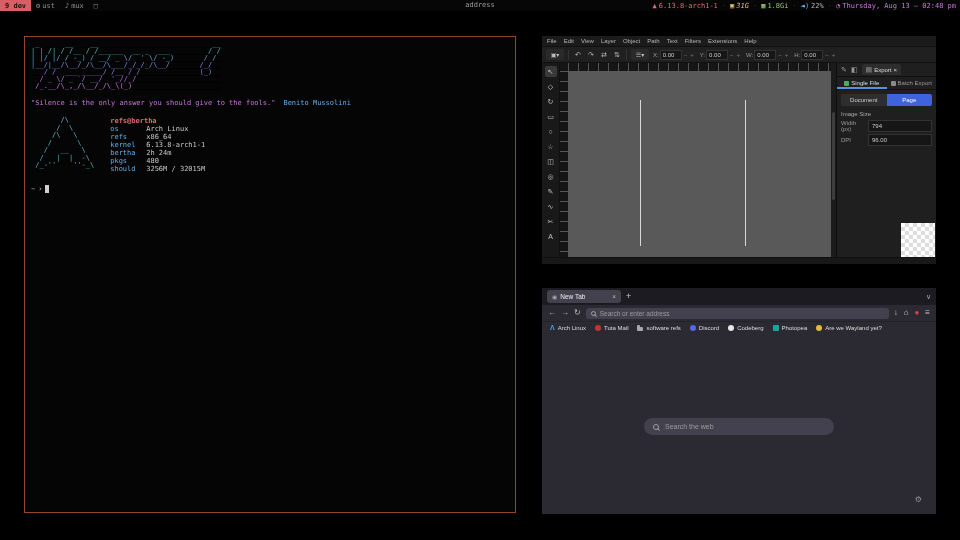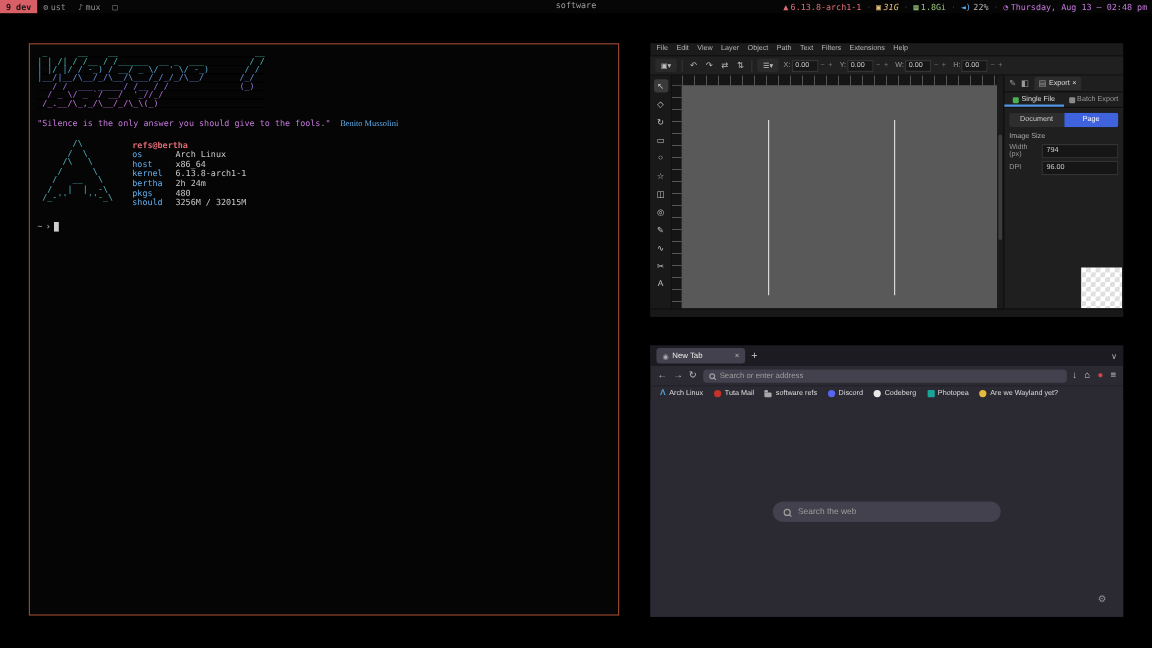--- a/index.html
+++ b/index.html
@@ -14,21 +14,21 @@
   #status{margin-left:auto;display:flex;align-items:center;gap:4px;padding-right:4px;}
   .module{display:flex;gap:2px;align-items:center;white-space:nowrap;}
   .sep{color:#3a3a3a;}
 
   
   #terminal{position:absolute;left:24px;top:36px;width:492px;height:477px;background:#050505;border:1px solid #95442e;box-sizing:border-box;padding:4px 6px;}
   #art{margin:0;font-size:7px;line-height:7px;text-decoration:underline;}
   .art-line{white-space:pre;}
   #quote{margin-top:9px;font-size:7px;white-space:pre;}
   #quote .qtext{color:#c678dd;}
-  #quote .qauthor{color:#61afef;margin-left:8px;font-family:Liberation Serif, serif;}
+  #quote .qauthor{color:#61afef;margin-left:8px;}
   #fetch{margin-top:10px;display:flex;}
   #logo{margin:0;font-size:7px;line-height:7.5px;color:#56b6c2;}
   #fetch-info{margin-left:16px;font-size:7px;line-height:8px;}
   #user-host{color:#e06c75;font-weight:bold;}
   .frow{display:flex;}
   .flabel{color:#61afef;width:36px;}
   .fvalue{color:#c9c9c9;}
   #prompt{margin-top:12px;font-size:7px;display:flex;gap:3px;align-items:center;color:#9da5b4;}
   #prompt .psym{color:#cfcfcf;}
   .cursor{display:inline-block;width:4px;height:8px;background:#cfcfcf;}
@@ -118,21 +118,21 @@
           <span class="tag-label">ust</span>
         </span>
         <span class="tag">
           <span class="tag-icon">♪</span>
           <span class="tag-label">mux</span>
         </span>
         <span class="tag">
           <span class="tag-icon">□</span>
         </span>
       </div>
-    <div id="bar-title">software</div>
+    <div id="bar-title">address</div>
     <div id="status">
         <span class="module">
           <span class="mod-icon" style="color: rgb(224, 108, 117);">▲</span>
           <span class="mod-text" style="color: rgb(224, 108, 117);">6.13.8-arch1-1</span>
         </span>
         <span class="sep">·</span>
         <span class="module">
           <span class="mod-icon" style="color: rgb(229, 192, 123);">▣</span>
           <span class="mod-text" style="color: rgb(229, 192, 123); font-style: italic;">31G</span>
         </span>
@@ -166,21 +166,21 @@
   /   |  |  -\
  /_-''    ''-_\</pre>
       <div id="fetch-info">
         <div id="user-host">refs@bertha</div>
         <div id="fetch-rows">
             <div class="frow">
               <span class="flabel">os</span>
               <span class="fvalue">Arch Linux</span>
             </div>
             <div class="frow">
-              <span class="flabel">host</span>
+              <span class="flabel">refs</span>
               <span class="fvalue">x86_64</span>
             </div>
             <div class="frow">
               <span class="flabel">kernel</span>
               <span class="fvalue">6.13.8-arch1-1</span>
             </div>
             <div class="frow">
               <span class="flabel">bertha</span>
               <span class="fvalue">2h 24m</span>
             </div>

